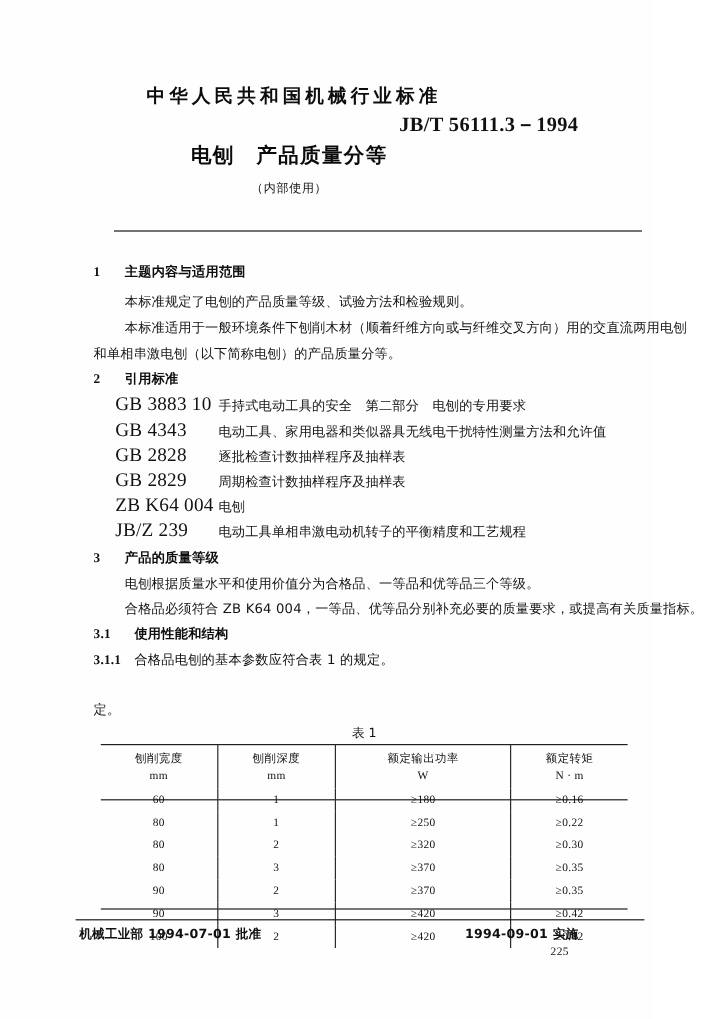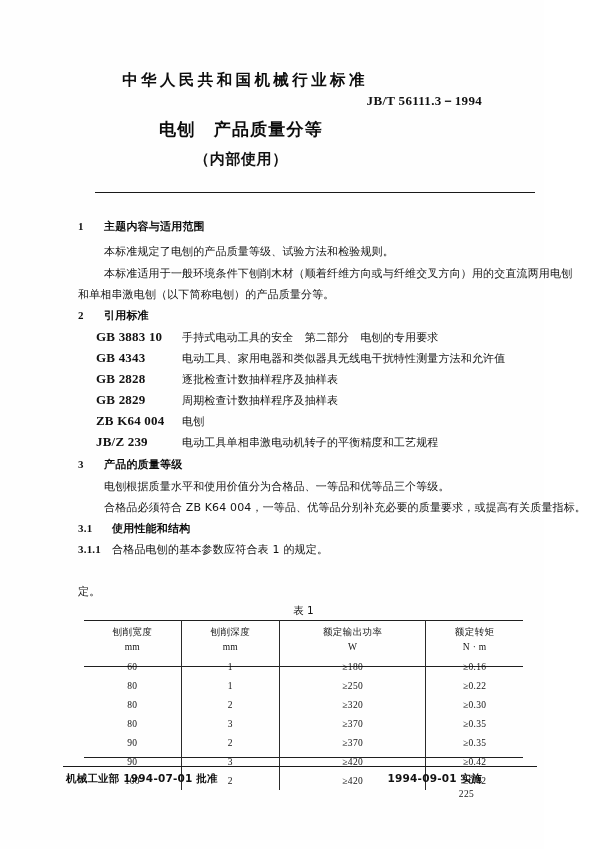--- a/index.html
+++ b/index.html
@@ -32,21 +32,21 @@
     text-align: center;
     font-size: 15.5px;
     font-weight: bold;
     letter-spacing: 3.4px;
     font-family: "DejaVu Sans", "Liberation Sans", sans-serif;
     color: #0d0d0d;
   }
   .hdr-stdno {
     position: absolute;
     right: 62px; top: 92px;
-    font-size: 13px;
+    font-size: 17px;
     font-weight: bold;
     font-family: "Liberation Serif", serif;
     letter-spacing: 0.3px;
     color: #111;
     white-space: nowrap;
   }
   .hdr-title {
     position: absolute;
     left: 0; top: 118px;
     width: 482px;
@@ -55,22 +55,22 @@
     font-weight: bold;
     letter-spacing: 1.2px;
     font-family: "DejaVu Sans", "Liberation Sans", sans-serif;
     color: #0b0b0b;
   }
   .hdr-subtitle {
     position: absolute;
     left: 0; top: 150px;
     width: 482px;
     text-align: center;
-    font-size: 15px;
-    font-weight: bold;
+    font-size: 10px;
+    font-weight: normal;
     letter-spacing: 0.6px;
     font-family: "DejaVu Sans", "Liberation Sans", sans-serif;
     color: #121212;
   }
   .rule-top {
     position: absolute;
     left: 95px; top: 192px;
     width: 440px;
     height: 0;
     border-top: 1.4px solid #1a1a1a;
@@ -104,22 +104,22 @@
     position: absolute;
     font-size: 11px;
     font-family: "DejaVu Sans", "Liberation Sans", sans-serif;
     color: #131313;
     white-space: nowrap;
   }
   .ref-code {
     display: inline-block;
     width: 86px;
     font-family: "Liberation Serif", serif;
-    font-weight: bold;
-    font-size: 13px;
+    font-weight: normal;
+    font-size: 16px;
     letter-spacing: 0.2px;
   }
   .ref-name {
     letter-spacing: 0.15px;
   }
 
   
   .tbl-caption {
     position: absolute;
     left: 84px; top: 568px;

